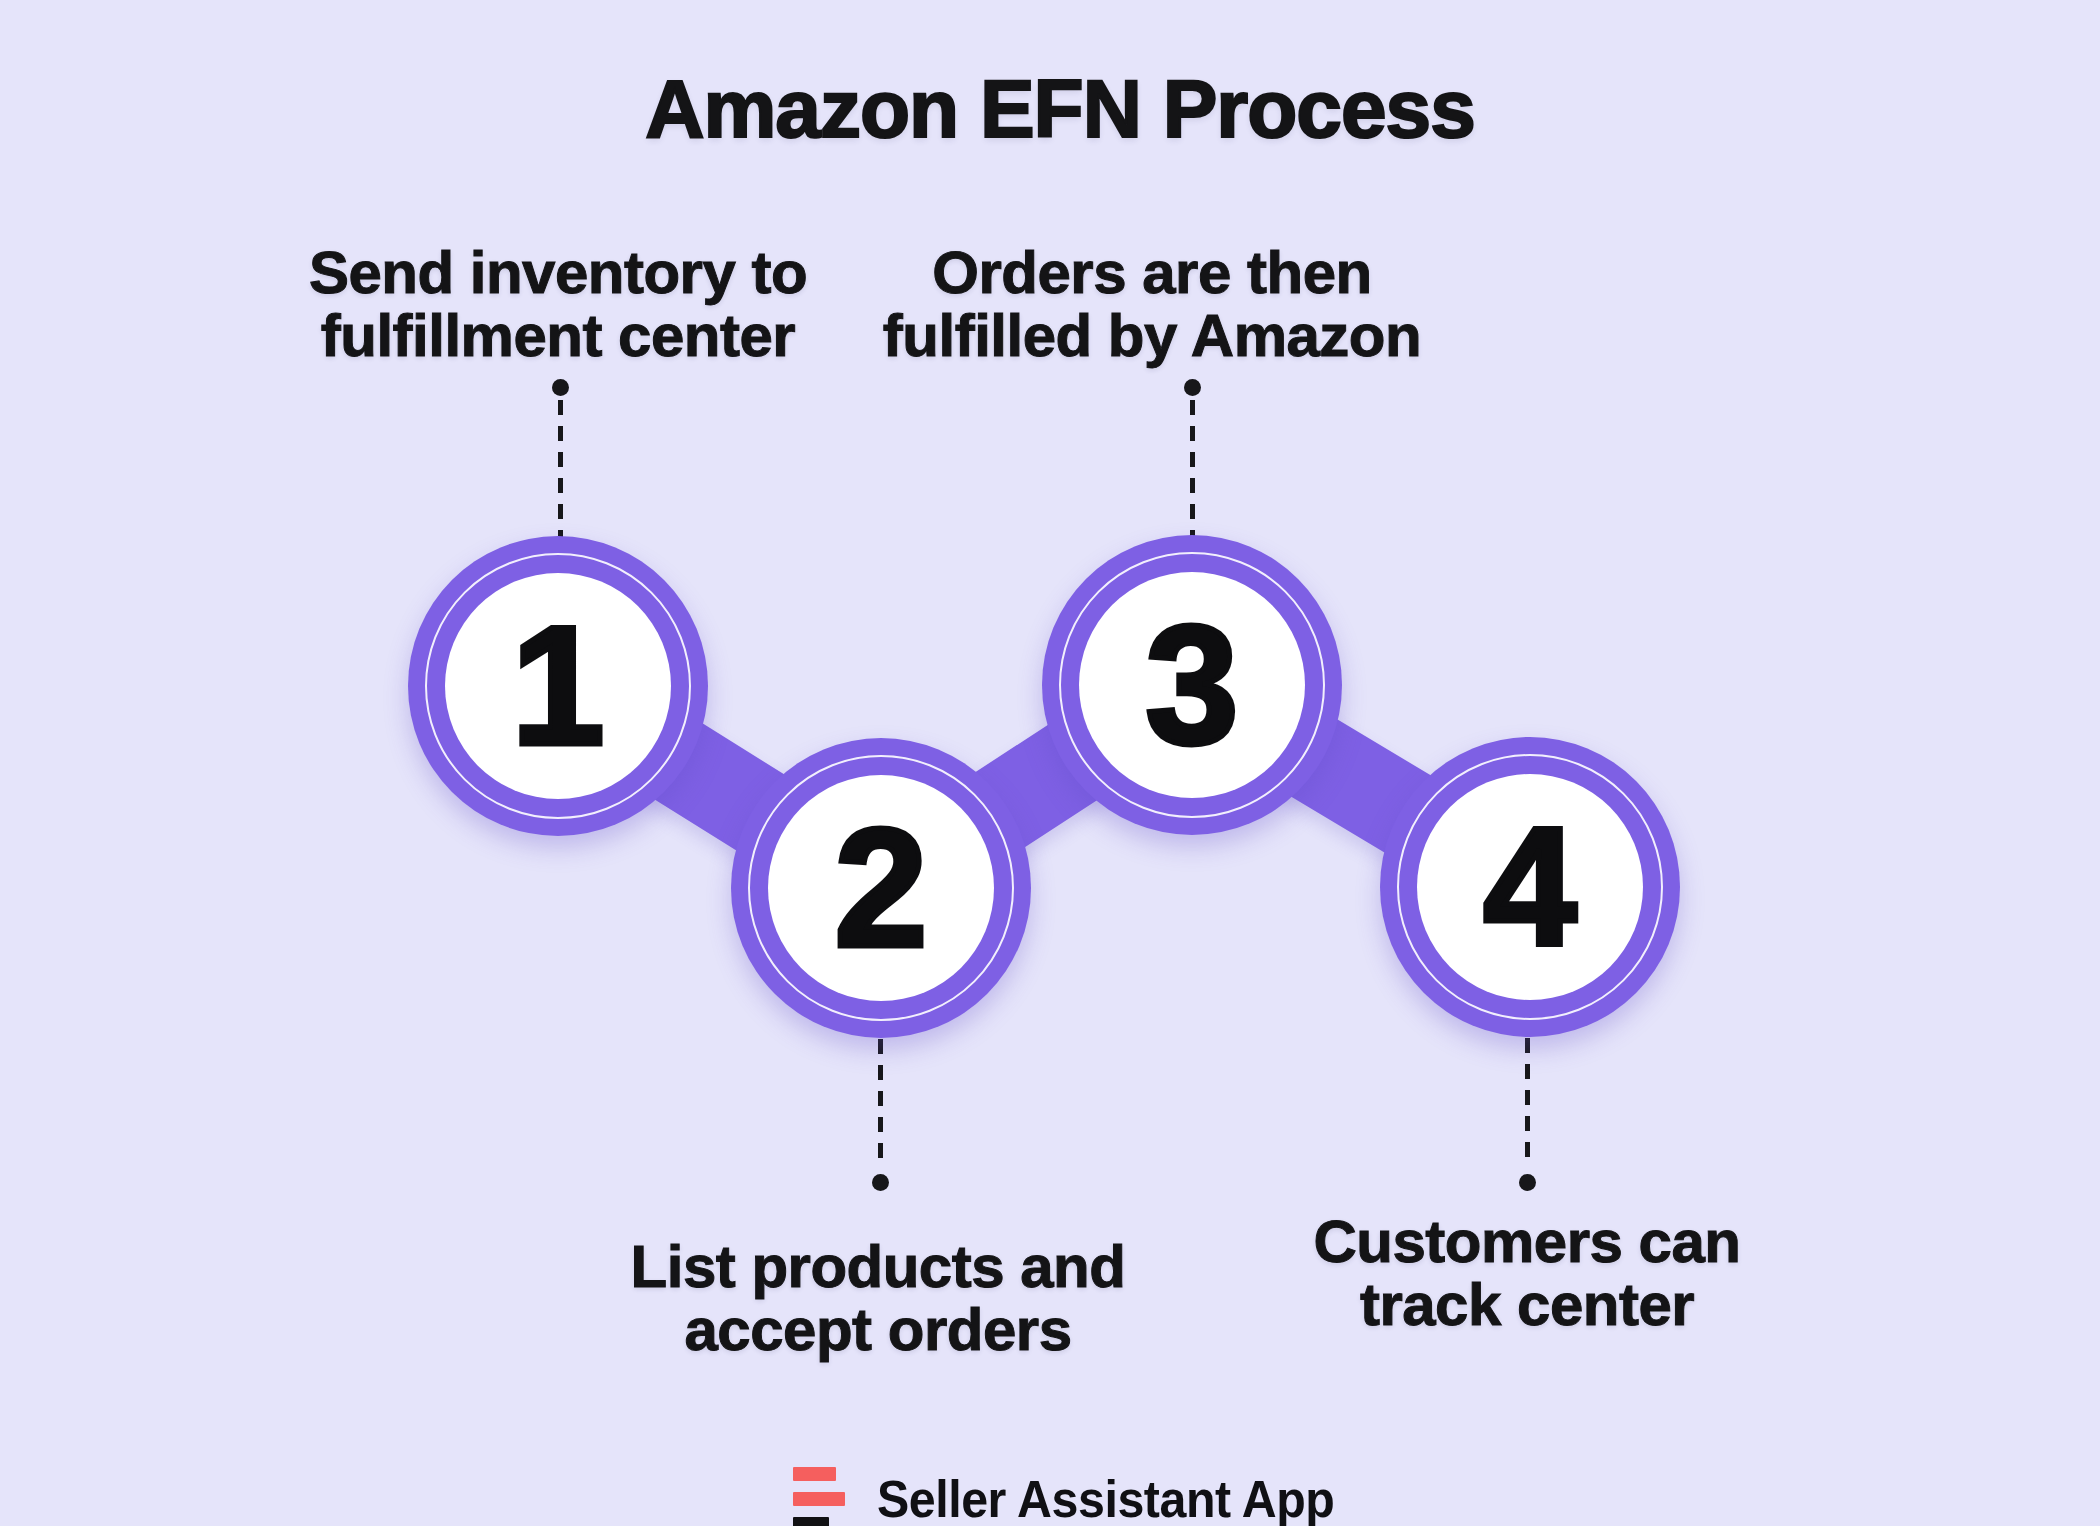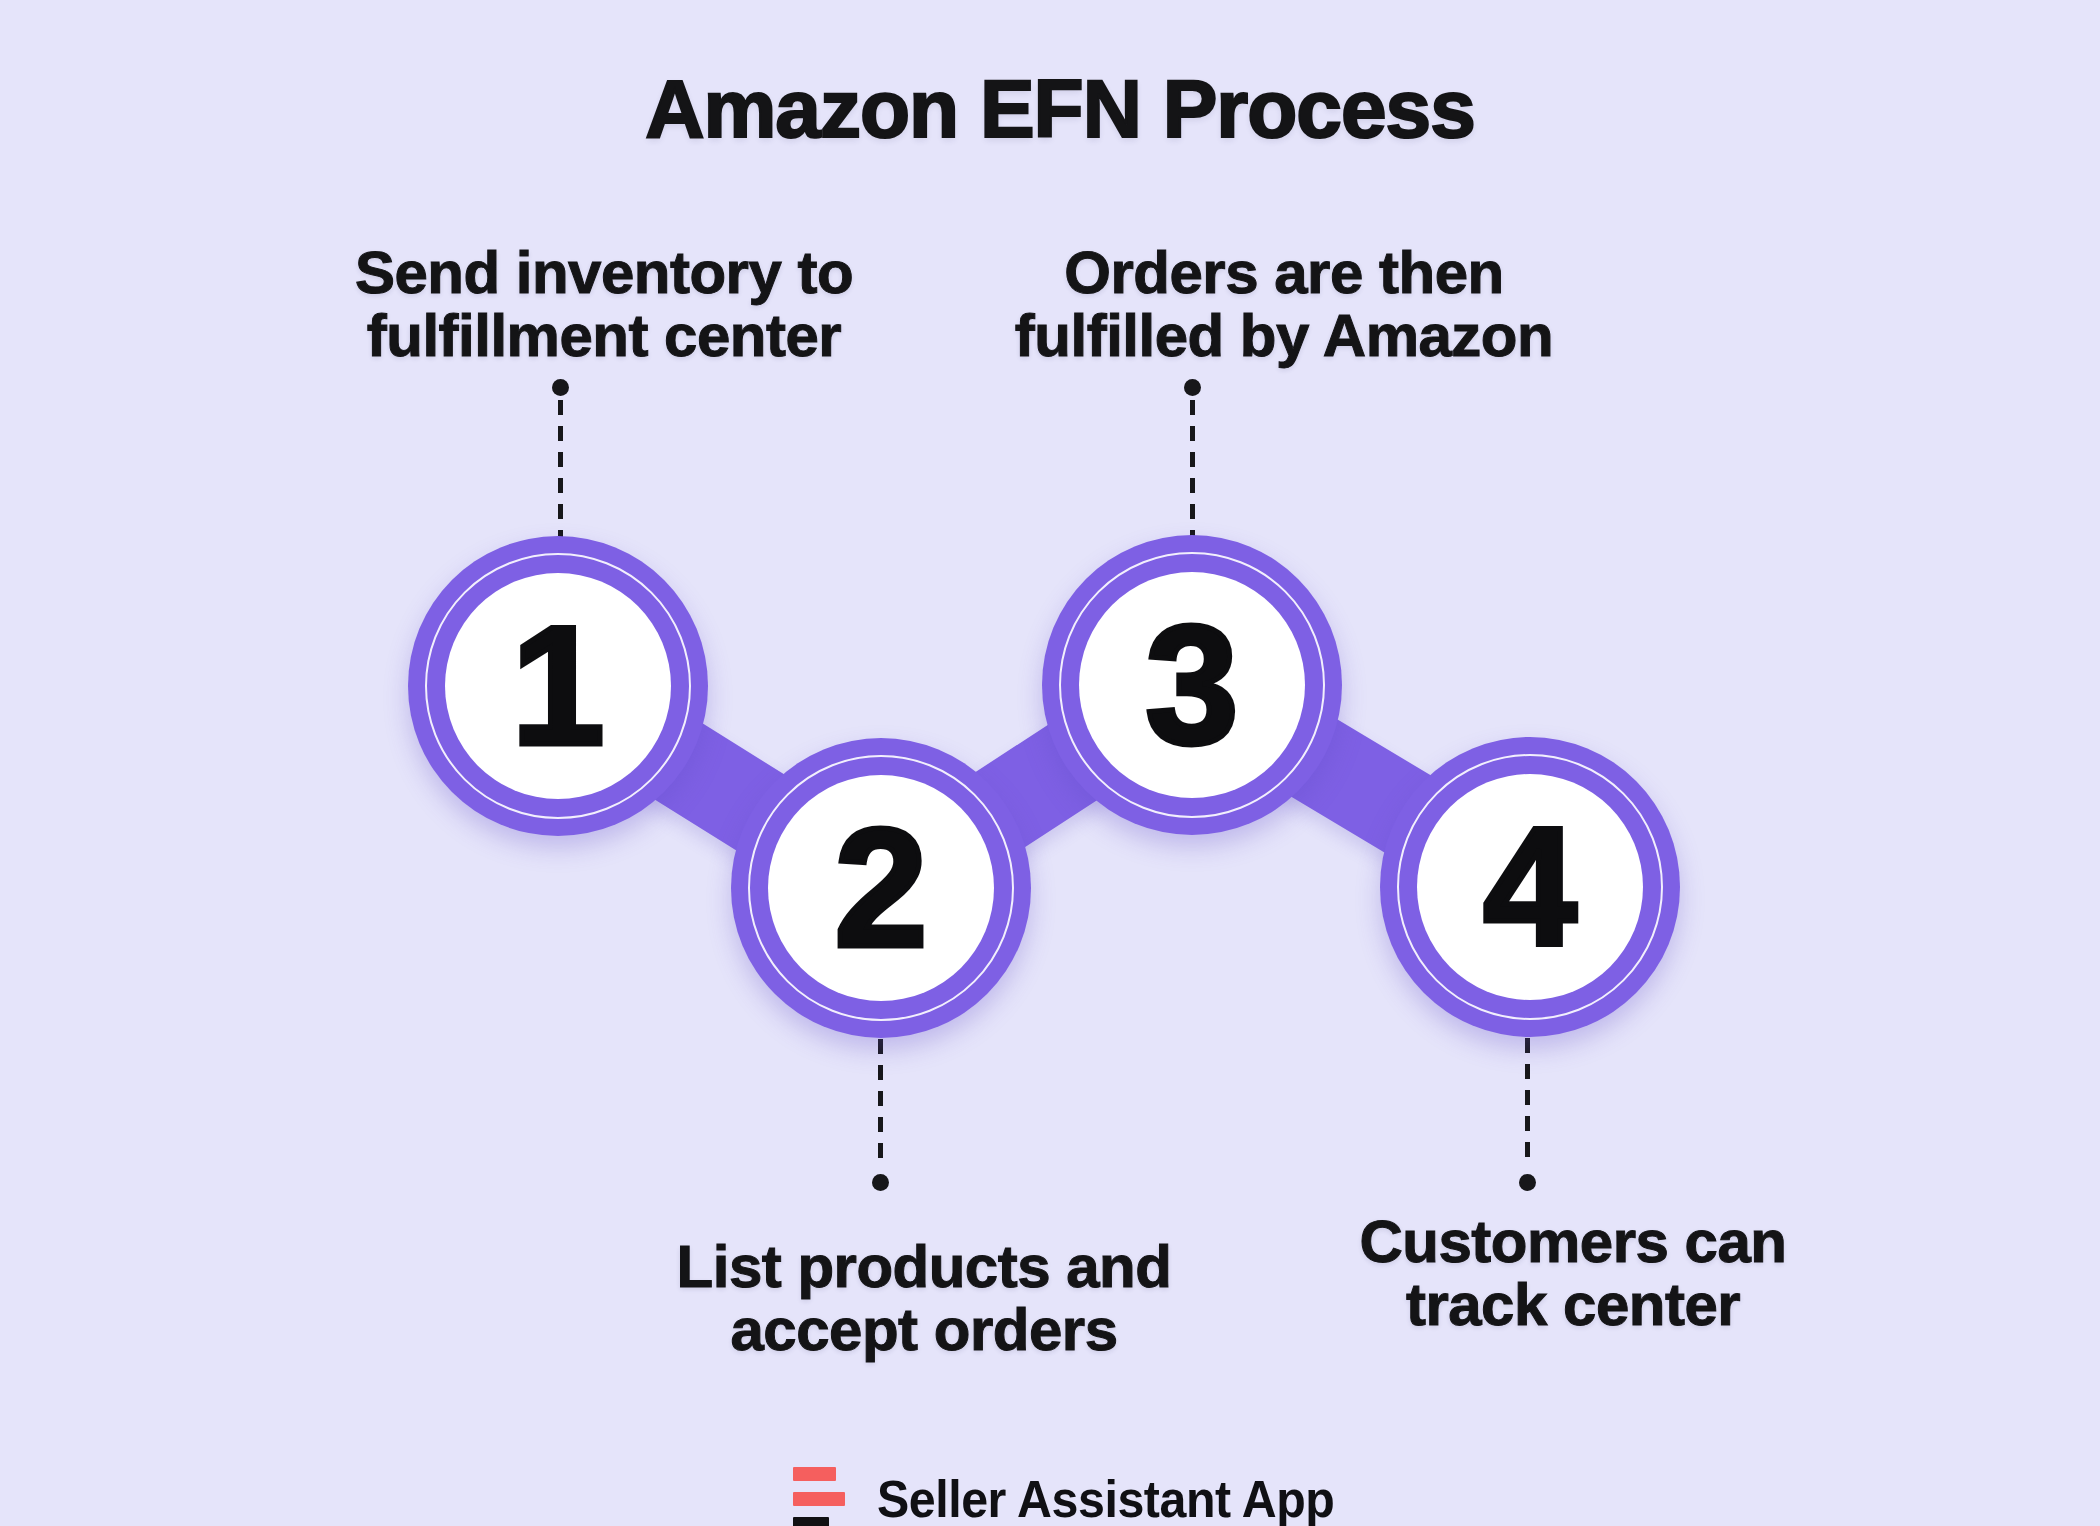--- a/index.html
+++ b/index.html
@@ -111,25 +111,24 @@
     transform: translateX(-50%);
     text-align: center;
     font-size: 60px;
     line-height: 63px;
     font-weight: bold;
     letter-spacing: -0.5px;
     white-space: pre-line;
     -webkit-text-stroke: 1px currentColor;
     text-shadow: 0 2px 5px rgba(40,40,90,0.14);
     z-index: 3;
-    margin-left: 46px;
   }
   .label-1 { left: 558px;  top: 241px; }
   .label-2 { left: 878px;  top: 1235px; }
-  .label-3 { left: 1238px; top: 241px; }
+  .label-3 { left: 1152px; top: 241px; }
   .label-4 { left: 1527px; top: 1210px; }
 
   
   .brand {
     position: absolute;
     left: 793px; top: 1467px;
     display: flex;
     align-items: center;
     gap: 32px;
     z-index: 3;

